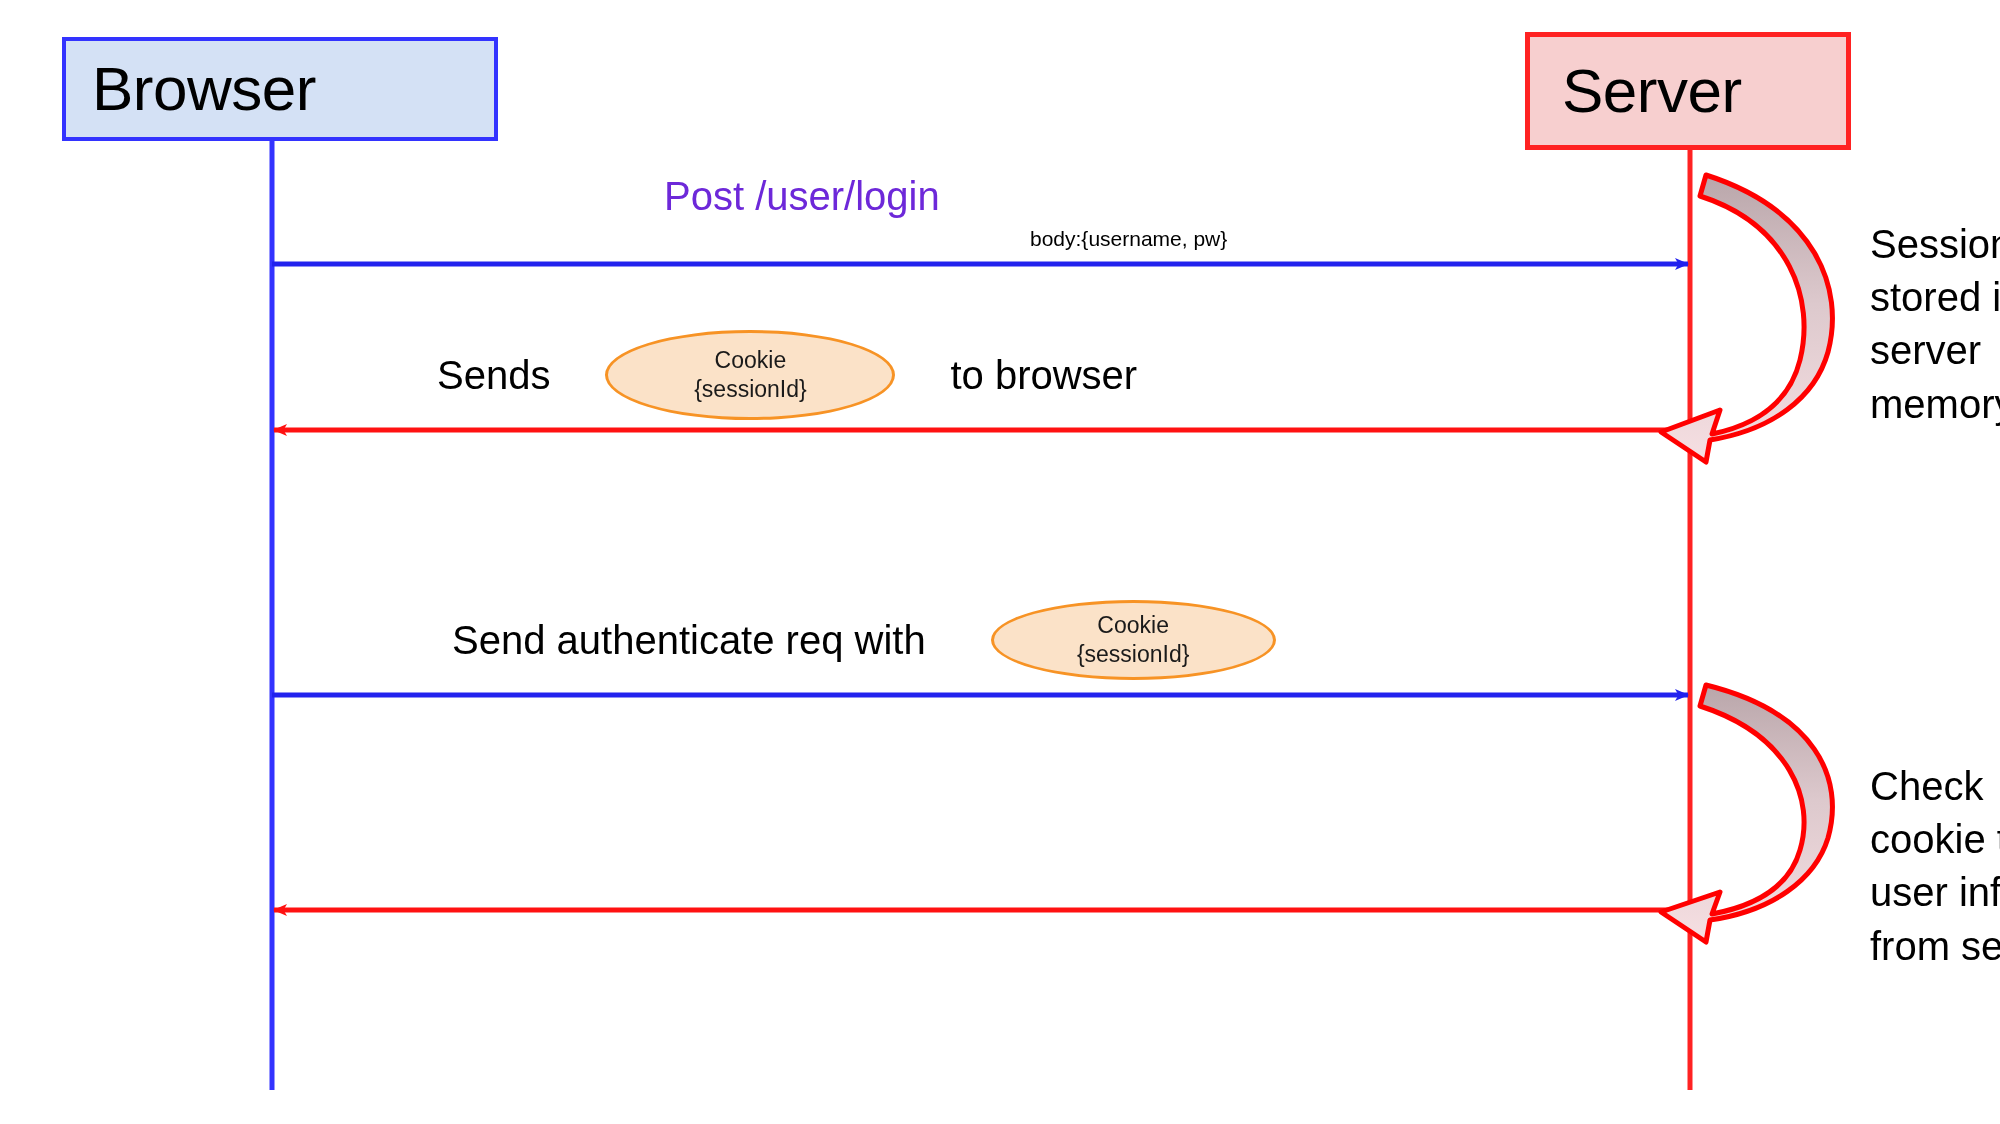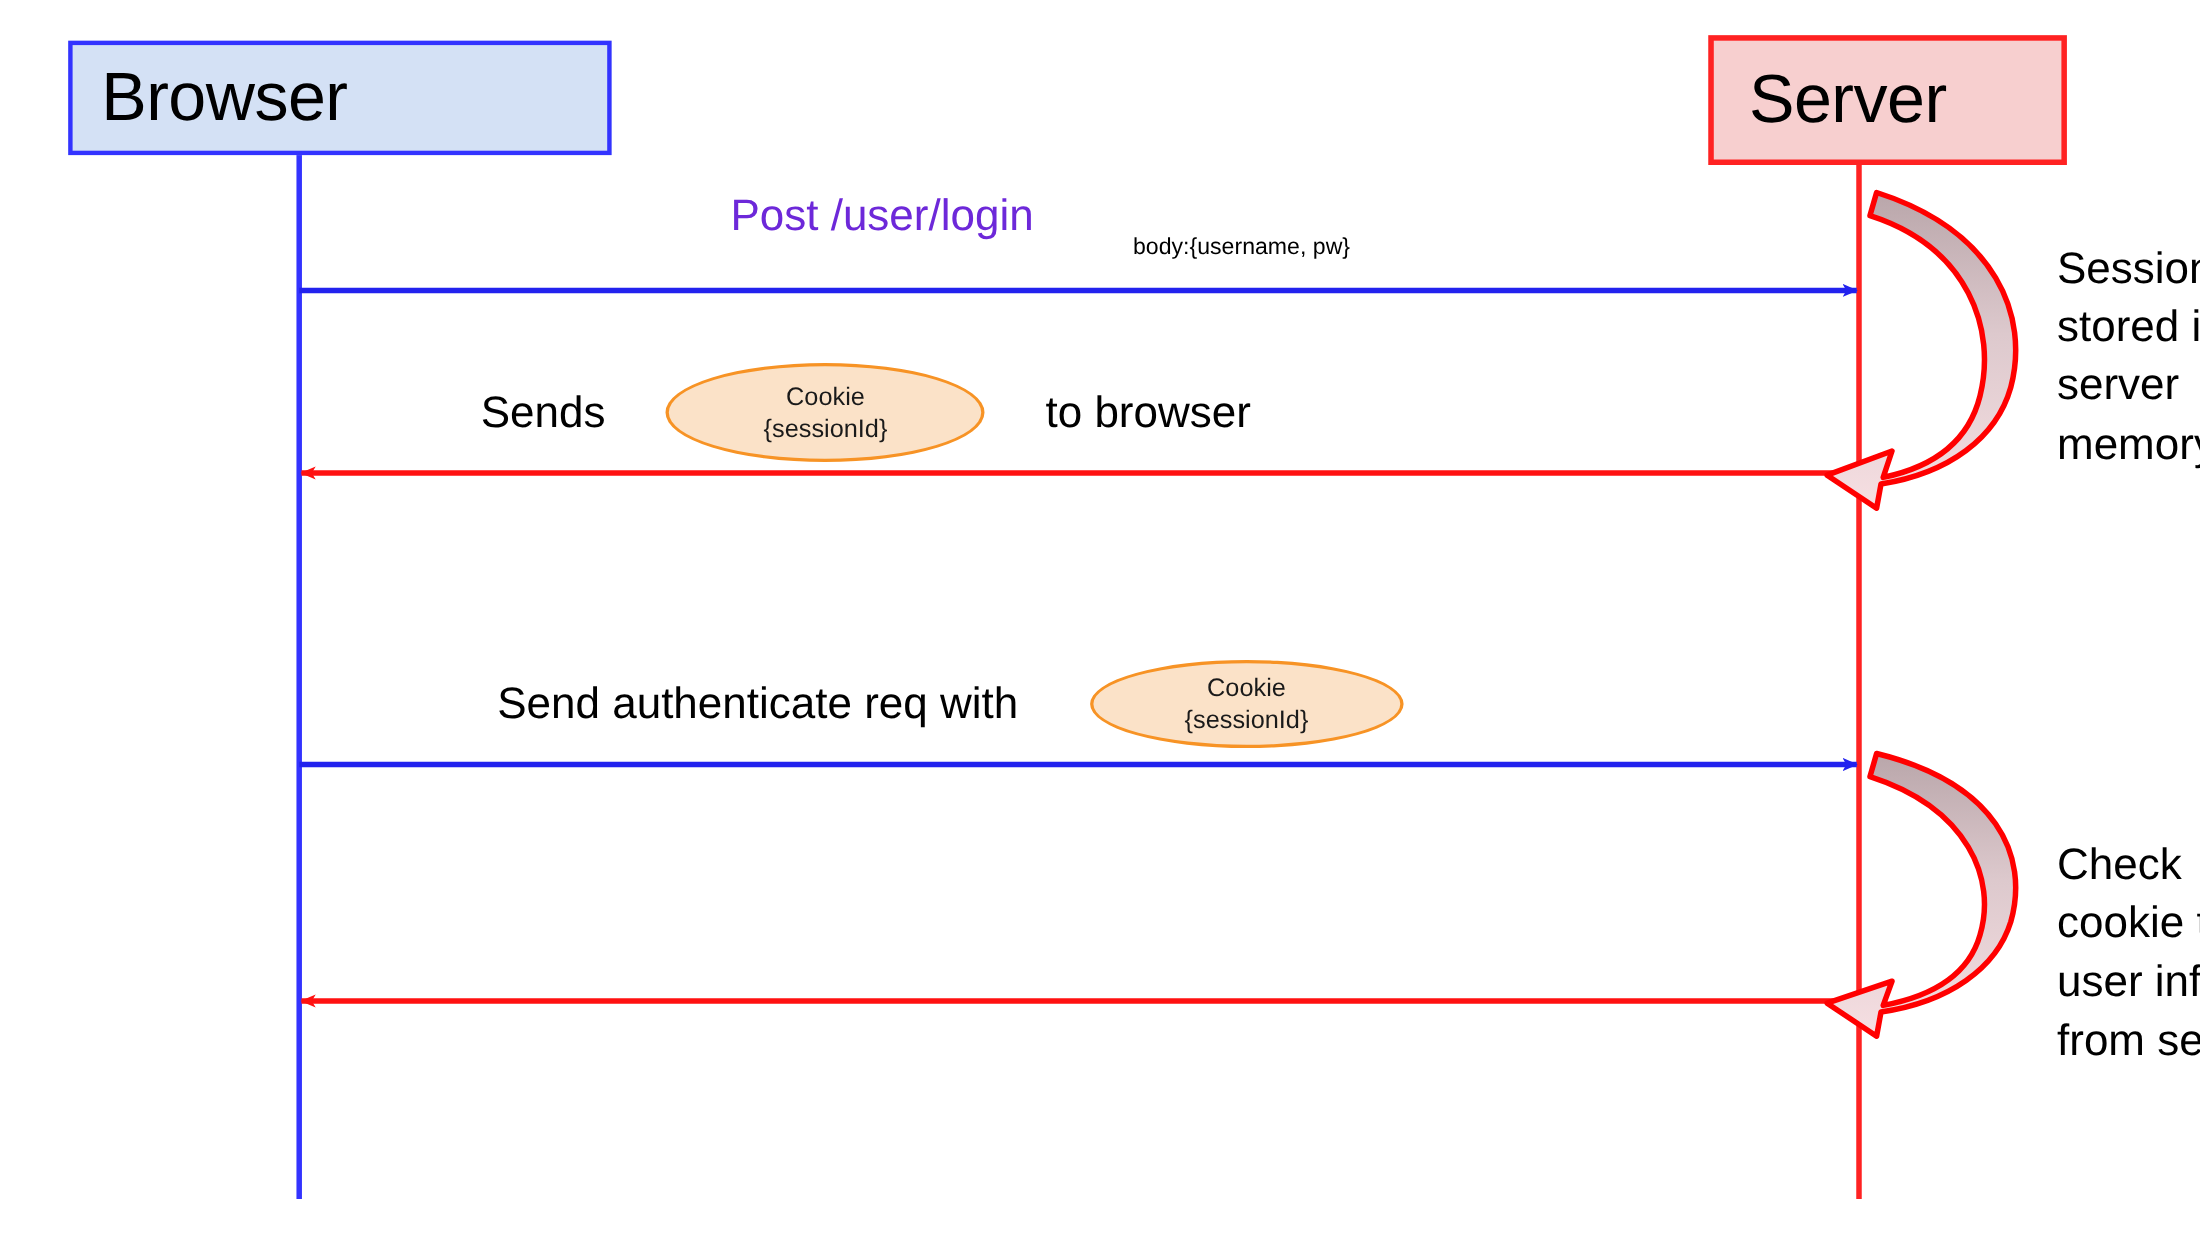--- a/index.html
+++ b/index.html
@@ -36,34 +36,33 @@
   .participant-label {
     font-size: 62px;
     line-height: 1;
     color: #000000;
     white-space: nowrap;
     letter-spacing: -0.5px;
   }
   #participant-browser {
     left: 62px;
     top: 37px;
-    width: 494px;
+    width: 436px;
     height: 104px;
     background: #d4e1f5;
     border: 4px solid #3333ff;
   }
   #participant-server {
     left: 1525px;
     top: 32px;
     width: 326px;
     height: 118px;
     background: #f7cfcf;
     border: 5px solid #ff2222;
     padding-left: 32px;
-    margin-left: 28px;
   }
 
   
   .msg-label {
     position: absolute;
     font-size: 40px;
     line-height: 1.05;
     color: #6d28d9;
     white-space: nowrap;
   }
@@ -178,21 +177,21 @@
 
   <div id="participant-browser" class="participant">
     <span class="participant-label">Browser</span>
   </div>
 
   <div id="participant-server" class="participant">
     <span class="participant-label">Server</span>
   </div>
 
   <div class="msg-label" style="left:664px; top:175px;">Post /user/login</div>
-  <div class="msg-sub" style="left:1030px; top:214px;">body:{username, pw}</div>
+  <div class="msg-sub" style="left:1030px; top:228px;">body:{username, pw}</div>
 
   <div class="inline-row" style="left:437px; top:330px;">
     <span class="msg-text">Sends</span>
     <span class="inline-ellipse" style="width:290px; height:90px; margin-left:28px; margin-right:28px;">
       <span class="cookie-line">Cookie</span>
       <span class="cookie-line">{sessionId}</span>
     </span>
     <span class="msg-text">to browser</span>
   </div>
 

